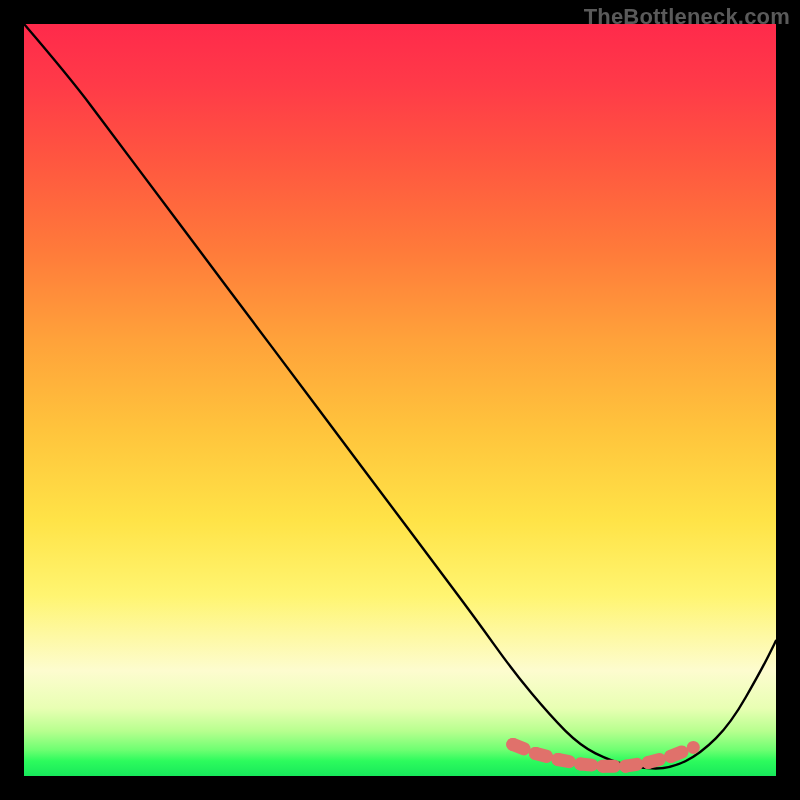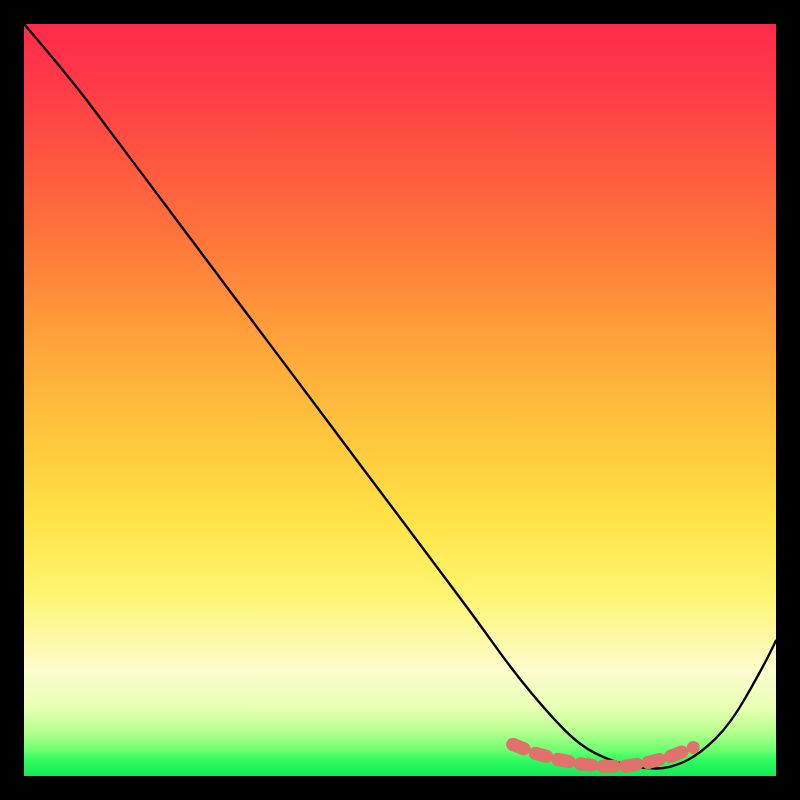--- a/index.html
+++ b/index.html
@@ -72,20 +72,21 @@
     inset: 0;
     width: 100%;
     height: 100%;
   }
 </style>
 </head>
 <body>
 
 <div class="outer">
 
+  <div class="watermark">TheBottleneck.com</div>
 
   <div class="plot-frame">
     <div class="plot-inner">
       <div class="gradient"></div>
 
       <svg class="curve" viewBox="0 0 752 752" preserveAspectRatio="none">
         <path fill="none" stroke="#000000" stroke-width="2.4" stroke-linecap="round" stroke-linejoin="round" d="M 0.0 0.0 Q 45.1 52.6 67.7 82.7 Q 90.2 112.8 112.8 142.9 Q 135.4 173.0 157.9 203.0 Q 180.5 233.1 203.0 263.2 Q 225.6 293.3 248.2 323.4 Q 270.7 353.4 293.3 383.5 Q 315.8 413.6 338.4 443.7 Q 361.0 473.8 383.5 503.8 Q 406.1 533.9 428.6 564.0 Q 451.2 594.1 470.0 620.4 Q 488.8 646.7 507.6 669.3 Q 526.4 691.8 541.4 706.9 Q 556.5 721.9 571.5 729.4 Q 586.6 737.0 601.6 740.7 Q 616.6 744.5 631.7 744.5 Q 646.7 744.5 661.8 737.0 Q 676.8 729.4 691.8 714.4 Q 706.9 699.4 721.9 673.0 Q 737.0 646.7 744.5 631.7 T 752.0 616.6"></path>
         <g fill="#df6f6a" stroke="#df6f6a" stroke-width="0">
             <circle cx="488.8" cy="720.4" r="6.5" fill="#e0716b"></circle>
             <line x1="488.8" y1="720.4" x2="500.1" y2="724.9" stroke="#e0716b" stroke-width="13.0" stroke-linecap="round"></line>

